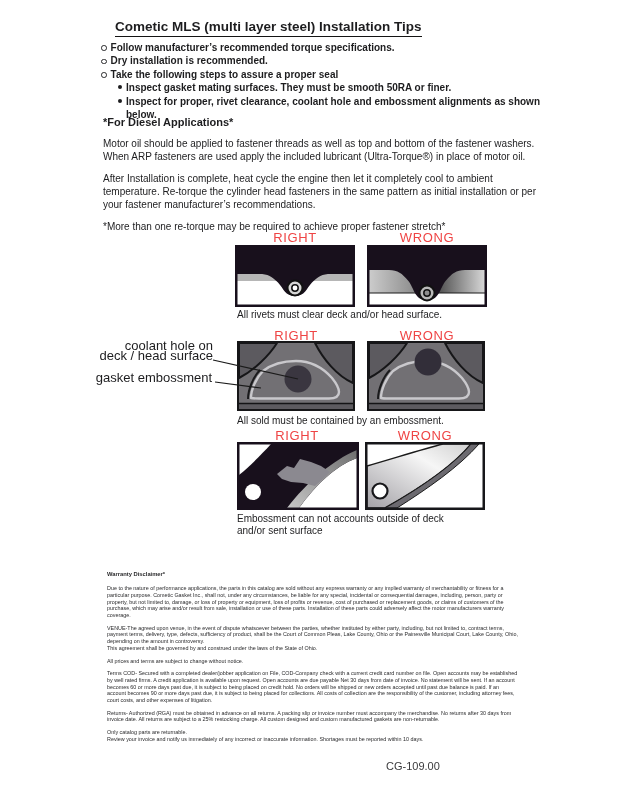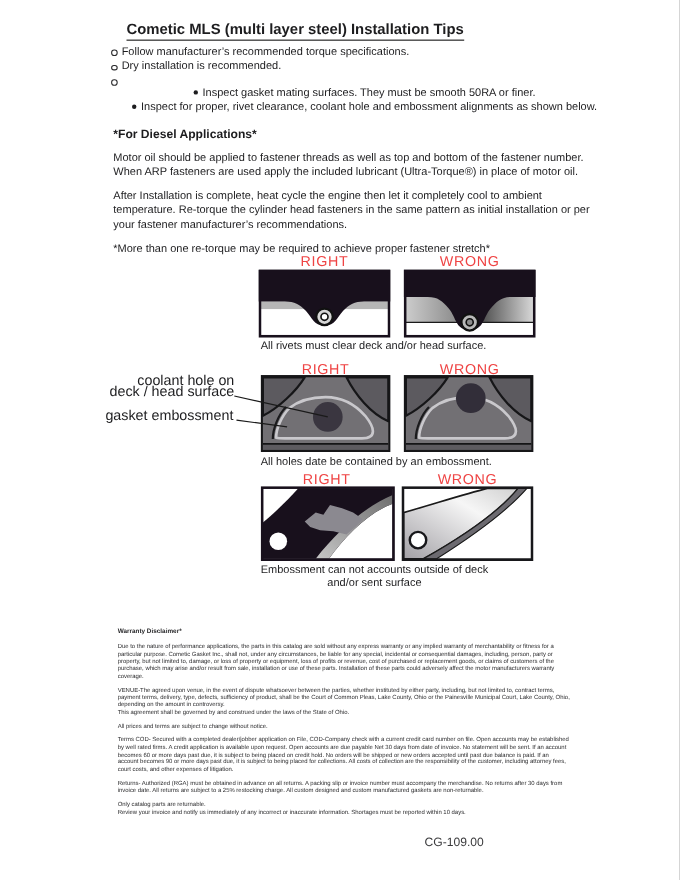--- a/index.html
+++ b/index.html
@@ -4,33 +4,33 @@
 <style>
   html,body{margin:0;padding:0;background:#888;}
   #page{position:relative;width:618px;height:800px;background:#ffffff;margin:0 auto;
         font-family:"Liberation Sans", sans-serif;color:#1d1d1f;overflow:hidden;}
   .abs{position:absolute;}
   
   .title{left:115px;top:19px;font-size:13.5px;font-weight:bold;
          border-bottom:1.6px solid #141414;padding-bottom:2px;white-space:nowrap;}
   
   .tips{left:101px;top:41px;width:444px;font-size:10px;line-height:13.4px;}
-  .tip{display:flex;align-items:flex-start;}
-  .tip.sub{padding-left:17px;justify-content:center;}
+  .tip{display:flex;align-items:flex-start;font-weight:bold;}
+  .tip.sub{padding-left:17px;}
   .b-circle{flex:0 0 auto;width:3.6px;height:3.6px;border:1px solid #2a2a2c;border-radius:50%;
             margin:4.2px 4px 0 0;}
   .b-dot{flex:0 0 auto;width:4px;height:4px;background:#1d1d1f;border-radius:50%;
          margin:4.2px 4px 0 0;}
   
   .diesel{left:103px;top:116px;width:436px;font-size:10px;line-height:13px;}
   .diesel h2{font-size:11px;font-weight:bold;margin:0 0 8px 0;}
   .diesel p{margin:0 0 9px 0;}
   
   .dlabel{width:120px;text-align:center;font-size:13px;letter-spacing:0.6px;color:#ef4444;}
-  .caption{font-size:10px;color:#1d1d1f;line-height:12px;text-align:center;}
+  .caption{font-size:10px;color:#1d1d1f;line-height:12px;}
   .anno{width:118px;text-align:right;font-size:13px;line-height:10.2px;color:#1d1d1f;}
   svg.panel{position:absolute;display:block;}
   
   .legal{left:107px;top:571px;width:412px;font-size:5.4px;line-height:1.24;color:#2b2b2d;}
   .legal h3{font-size:5.8px;font-weight:bold;margin:0 0 7px 0;}
   .legal p{margin:0 0 6px 0;}
   .legal p.tight{margin:0;}
   
   .footer-code{left:386px;top:760px;font-size:11px;color:#3a3a3c;}
 </style>
@@ -45,34 +45,35 @@
     <div class="tip">
       <span class="b-circle"></span>
       <span>Follow manufacturer’s recommended torque specifications.</span>
     </div>
     <div class="tip">
       <span class="b-circle"></span>
       <span>Dry installation is recommended.</span>
     </div>
     <div class="tip">
       <span class="b-circle"></span>
+      <span>Take the following steps to assure a proper seal</span>
     </div>
     <div class="tip sub">
       <span class="b-dot"></span>
       <span>Inspect gasket mating surfaces.  They must be smooth 50RA or finer.</span>
     </div>
     <div class="tip sub">
       <span class="b-dot"></span>
       <span>Inspect for proper, rivet clearance, coolant hole and embossment alignments as shown below.</span>
     </div>
   </div>
 
   <div class="abs diesel">
     <h2>*For Diesel Applications*</h2>
-    <p>Motor oil should be applied to fastener threads as well as top and bottom of the fastener number. When ARP fasteners are used apply the included lubricant (Ultra-Torque®) in place of motor oil.</p>
+    <p>Motor oil should be applied to fastener threads as well as top and bottom of the fastener washers. When ARP fasteners are used apply the included lubricant (Ultra-Torque®) in place of motor oil.</p>
     <p>After Installation is complete, heat cycle the engine then let it completely cool to ambient temperature. Re-torque the cylinder head fasteners in the same pattern as initial installation or per your fastener manufacturer’s recommendations.</p>
     <p>*More than one re-torque may be required to achieve proper fastener stretch*</p>
   </div>
 
   <div class="abs dlabel" style="left:235px;top:230px;">RIGHT</div>
   <div class="abs dlabel" style="left:367px;top:230px;">WRONG</div>
 
   <svg class="panel" style="left:235px;top:245px;" width="120" height="62" viewBox="0 0 120 62">
     <rect x="0" y="0" width="120" height="62" fill="#ffffff"></rect>
     <rect x="2" y="29" width="116" height="7" fill="#b6b6b6"></rect>
@@ -136,21 +137,21 @@
     <rect x="2" y="62.5" width="114" height="5.5" fill="#5d5b60"></rect>
     <line x1="2" y1="62.5" x2="116" y2="62.5" stroke="#141416" stroke-width="1.5"></line>
     <rect x="1" y="1" width="116" height="68" fill="none" stroke="#161618" stroke-width="2"></rect>
   </svg>
 
   <svg class="panel" style="left:95px;top:330px;" width="250" height="75" viewBox="0 0 250 75">
     <line x1="118" y1="30" x2="203" y2="49" stroke="#1a1a1a" stroke-width="1.1"></line>
     <line x1="120" y1="52" x2="166" y2="58" stroke="#1a1a1a" stroke-width="1.1"></line>
   </svg>
 
-  <div class="abs caption" style="left:237px;top:415px;">All holes date be contained by an embossment.</div>
+  <div class="abs caption" style="left:237px;top:415px;">All sold must be contained by an embossment.</div>
 
   <div class="abs dlabel" style="left:237px;top:428px;">RIGHT</div>
   <div class="abs dlabel" style="left:365px;top:428px;">WRONG</div>
 
   <svg class="panel" style="left:237px;top:442px;" width="122" height="68" viewBox="0 0 122 68">
     <defs>
       <linearGradient id="g2" x1="0" y1="1" x2="1" y2="0">
         <stop offset="0" stop-color="#c6c6c6"></stop>
           <stop offset="1" stop-color="#6f6f6f"></stop>
       </linearGradient>

